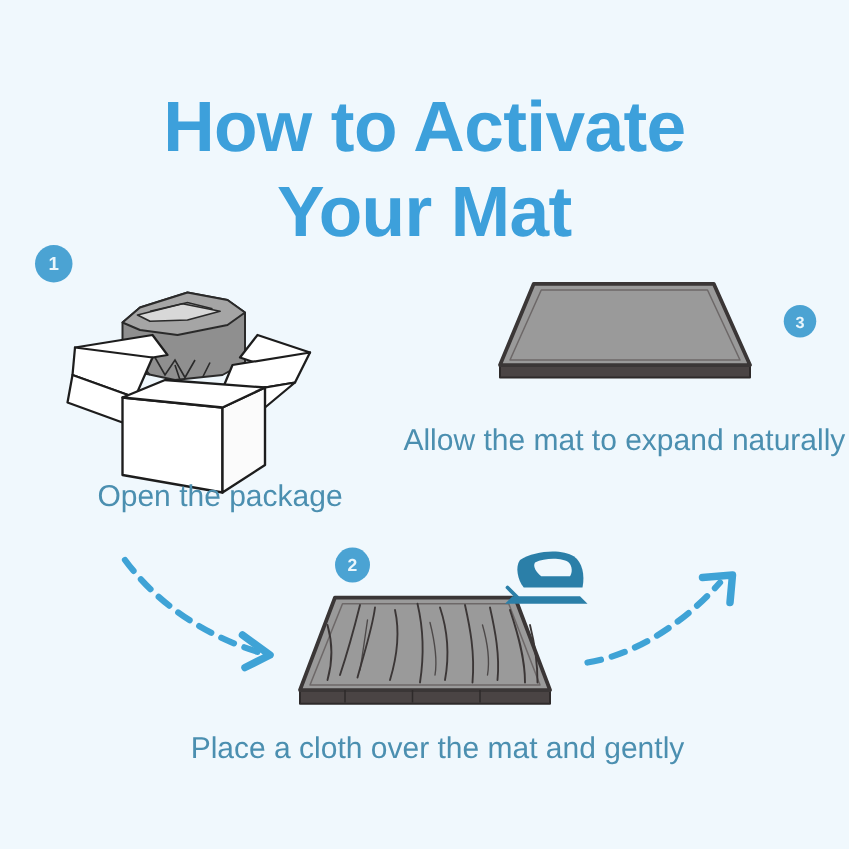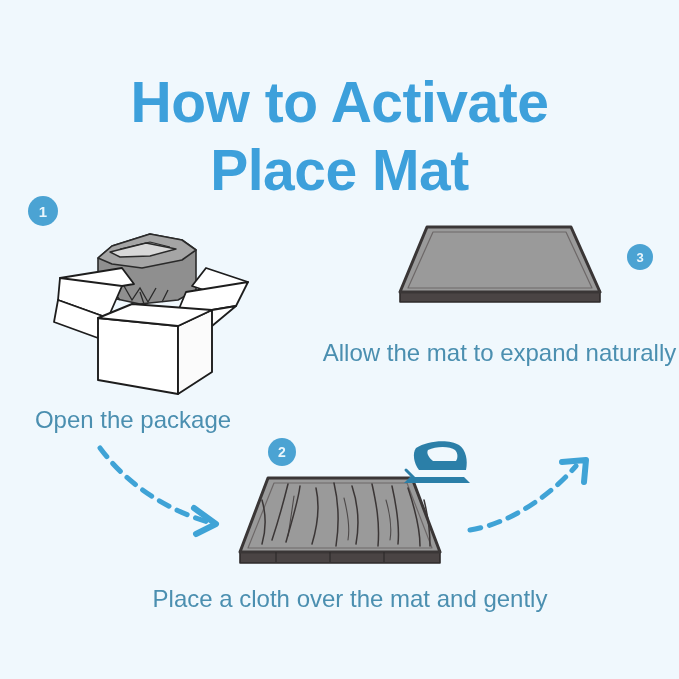--- a/index.html
+++ b/index.html
@@ -79,22 +79,23 @@
   .caption {
     position: absolute;
     color: #4b8fb0;
     font-family: "Liberation Sans", sans-serif;
     font-size: 24px;
     line-height: 32px;
     text-align: center;
   }
   .caption-1 {
     left: 0px;
-    top: 404px;
+    top: 382px;
     width: 266px;
+    padding-left: 43px;
   }
   .caption-2 {
     left: 100px;
     top: 583px;
     width: 500px;
     text-align: center;
   }
   .caption-3 {
     left: 320px;
     top: 337px;
@@ -111,21 +112,21 @@
     pointer-events: none;
   }
 </style>
 </head>
 <body>
 
 <div id="infographic">
 
   <div class="title-block">
     <span class="title-line">How to Activate</span>
-    <span class="title-line">Place Mat</span>
+    <span class="title-line">Your Mat</span>
   </div>
 
   <svg class="art" viewBox="0 0 679 679" xmlns="http://www.w3.org/2000/svg">
 
     <g>
 
       <g>
         <path d="M98,288 L98,258 L112,246 L150,234 L182,240 L196,250 L196,290 L178,300 L140,304 L112,298 Z" fill="#8f8f8f" stroke="#2a2a2a" stroke-width="1.6" stroke-linejoin="round"></path>
         <path d="M98,258 L112,246 L150,234 L182,240 L196,250 L182,260 L142,268 L112,264 Z" fill="#a5a5a5" stroke="#2a2a2a" stroke-width="1.6" stroke-linejoin="round"></path>
         <path d="M110,252 L146,243 L176,249 L150,256 L120,257 Z" fill="#d8d8d8" stroke="#2a2a2a" stroke-width="1.4" stroke-linejoin="round"></path>

